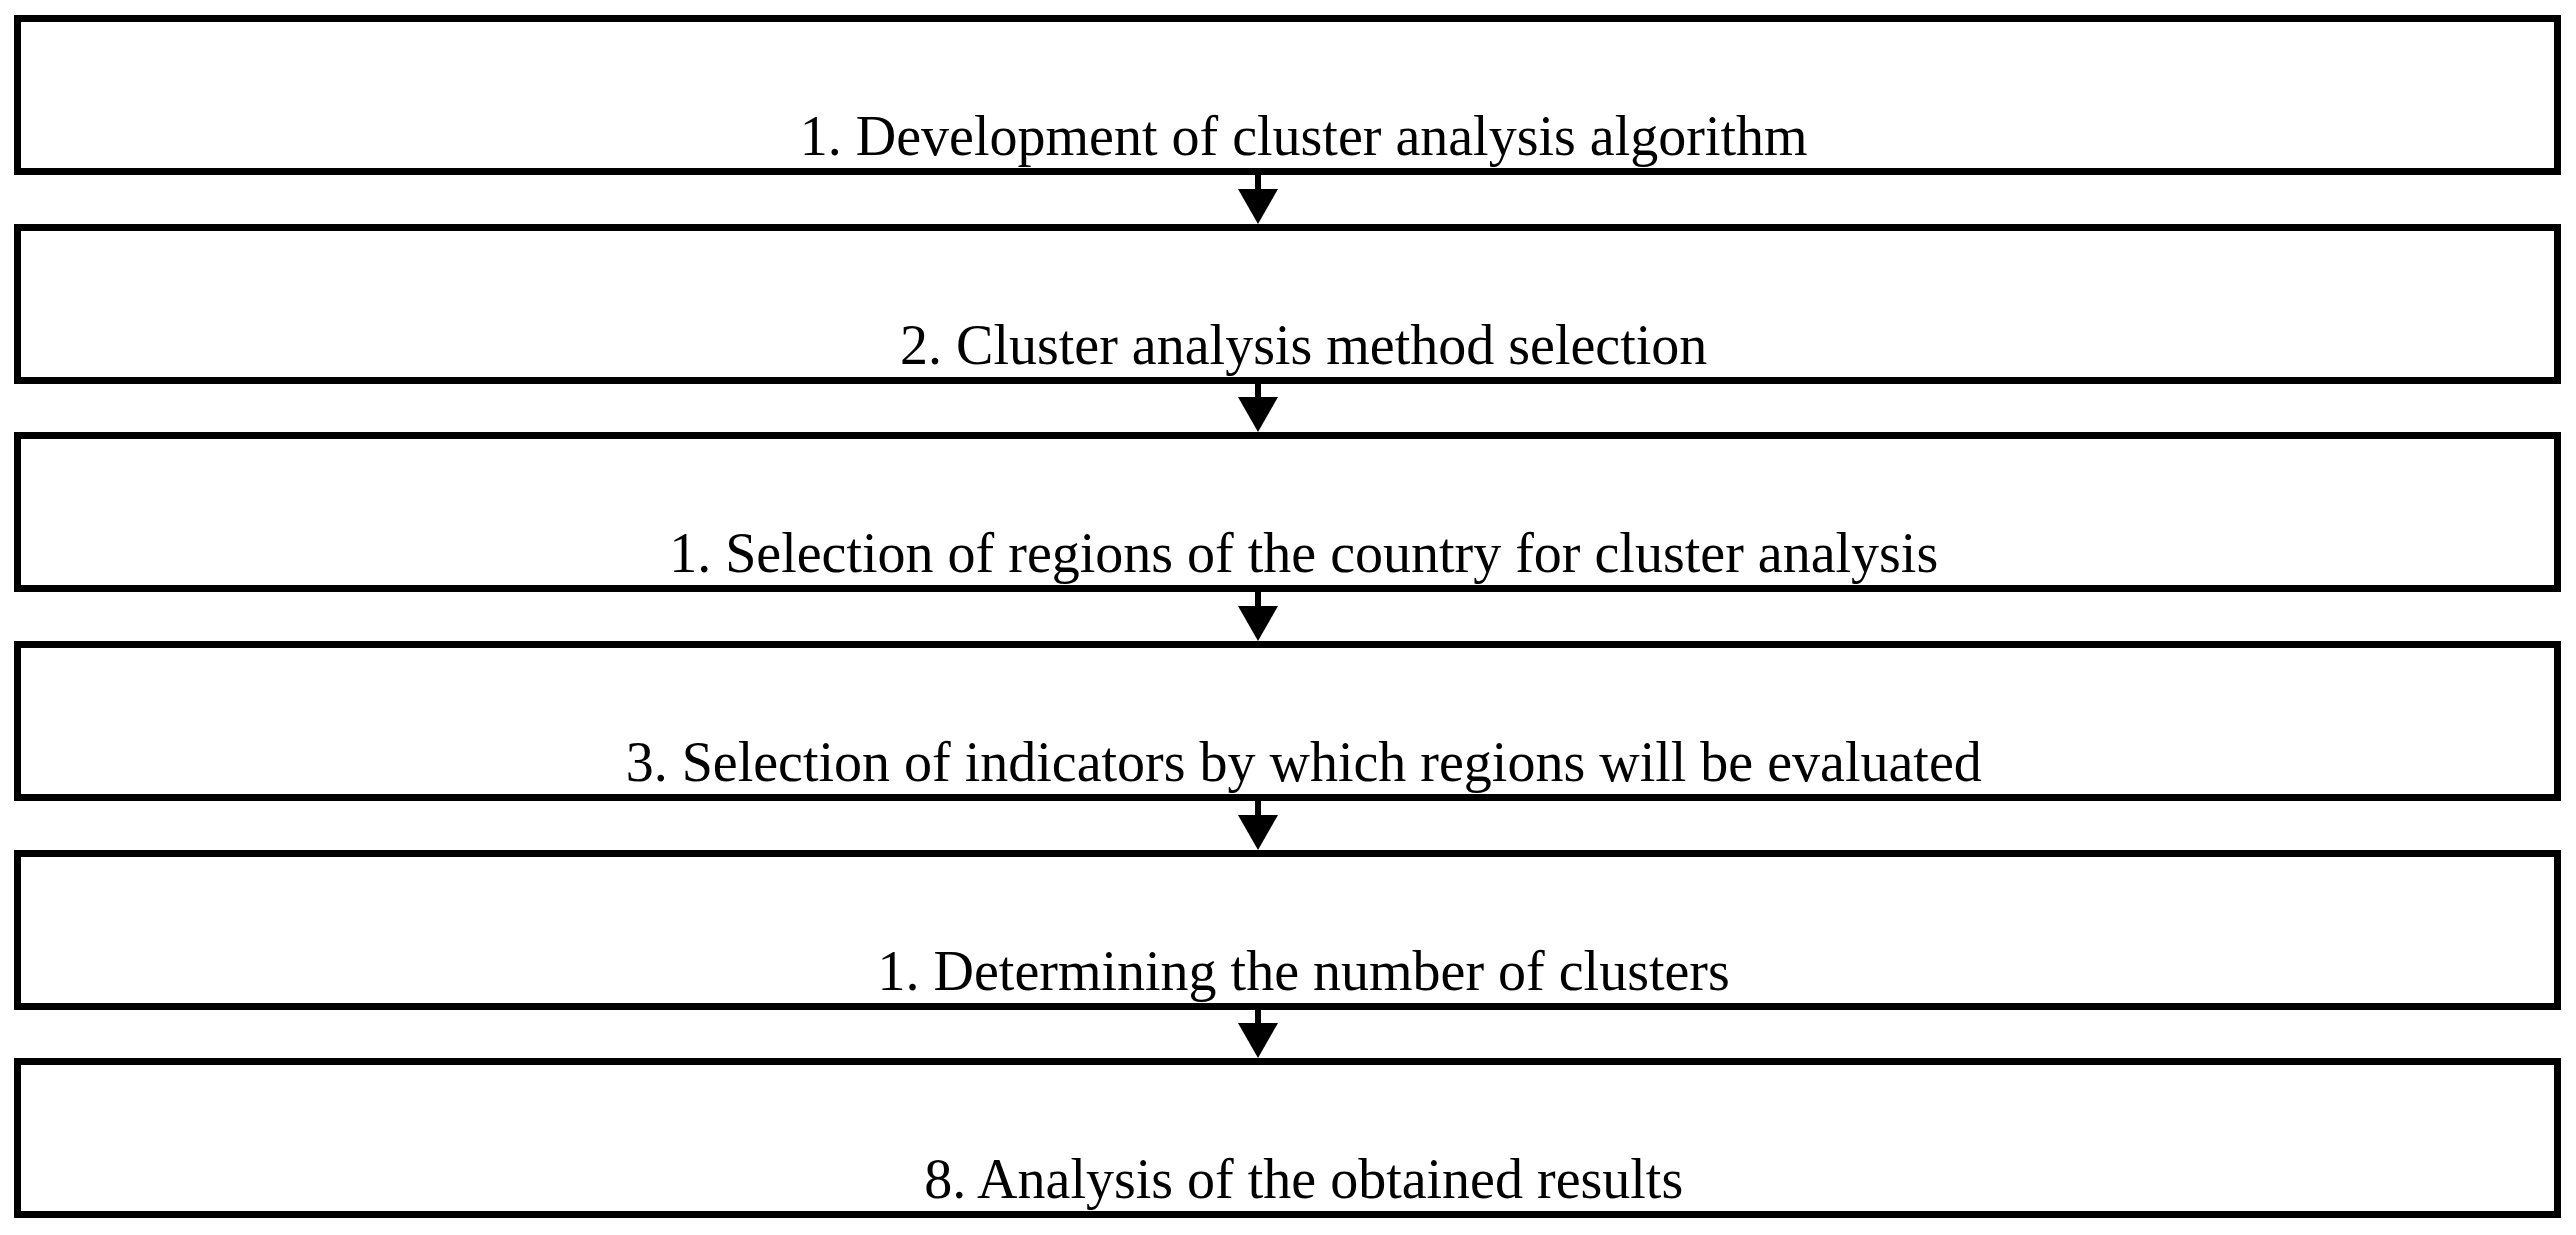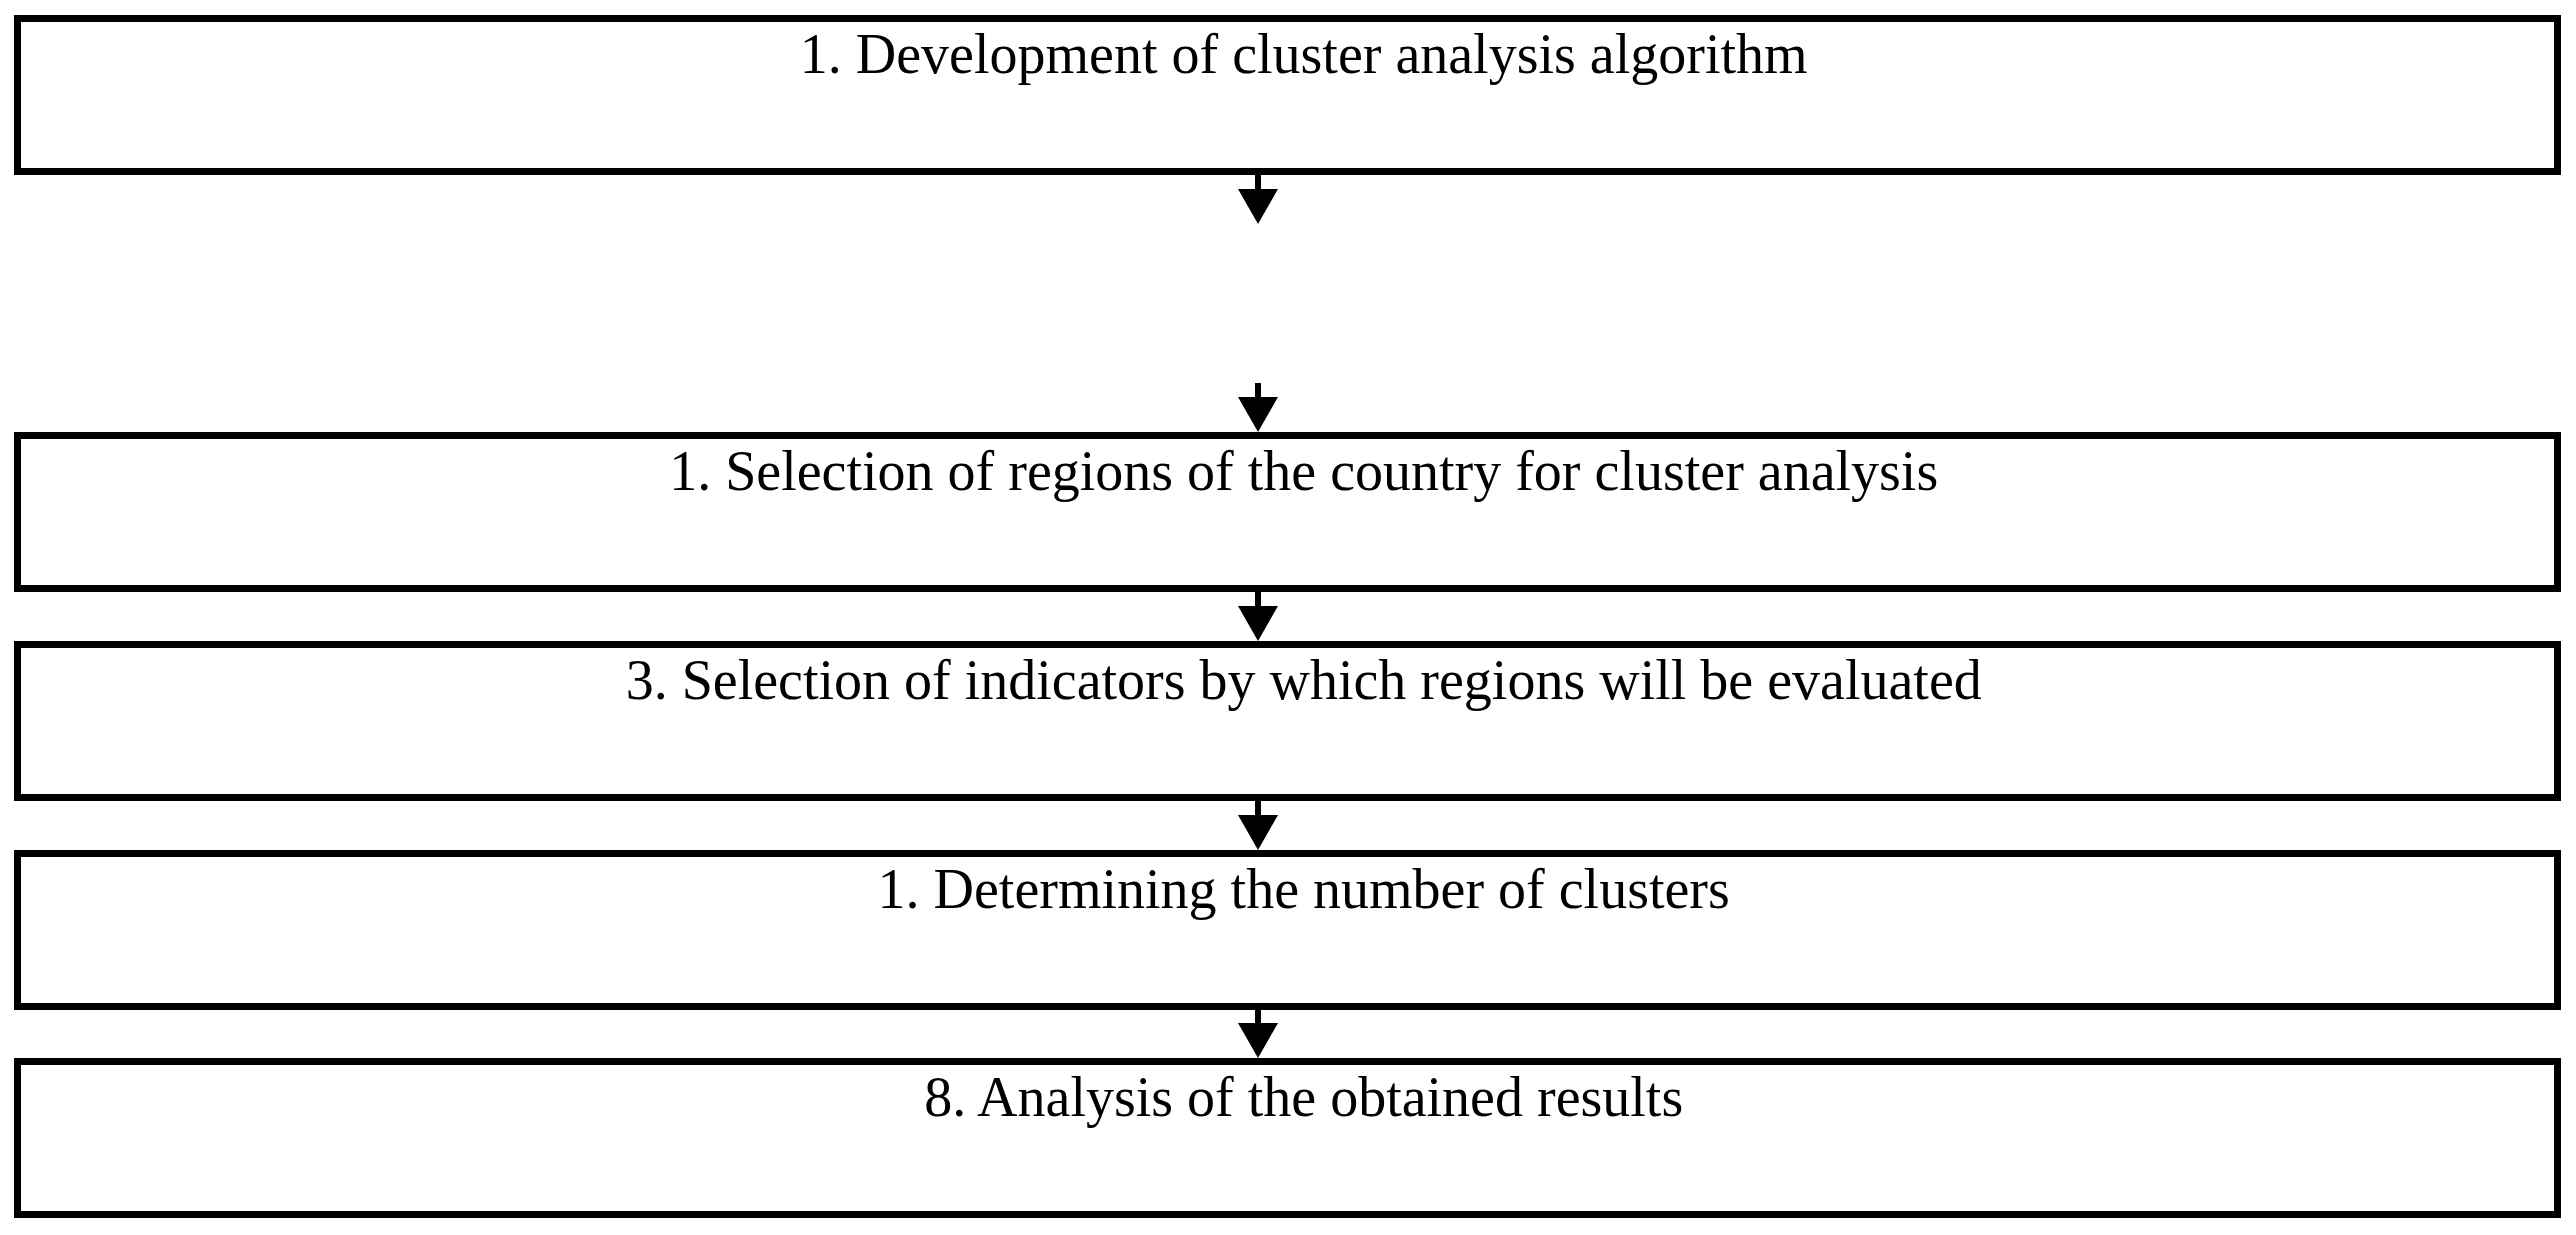--- a/index.html
+++ b/index.html
@@ -20,21 +20,21 @@
   }
   .box {
     position: absolute;
     left: 13.6px;
     width: 2547px;
     height: 160px;
     box-sizing: border-box;
     border: 7.5px solid #000000;
     background: #ffffff;
     display: flex;
-    align-items: flex-start;
+    align-items: flex-end;
     justify-content: center;
   }
   .box .label {
     font-size: 56px;
     color: #000000;
     white-space: nowrap;
     
     transform: translateX(16.6px);
   }
   .arrow {
@@ -69,20 +69,23 @@
 
   <div class="box" style="top:15px">
     <span class="label">1. Development of cluster analysis algorithm</span>
   </div>
 
   <div class="arrow" style="top:175px">
     <span class="stem"></span>
     <span class="head"></span>
   </div>
 
+  <div class="box" style="top:224px">
+    <span class="label">2. Cluster analysis method selection</span>
+  </div>
 
   <div class="arrow" style="top:383px">
     <span class="stem"></span>
     <span class="head"></span>
   </div>
 
   <div class="box" style="top:432px">
     <span class="label">1. Selection of regions of the country for cluster analysis</span>
   </div>
 

